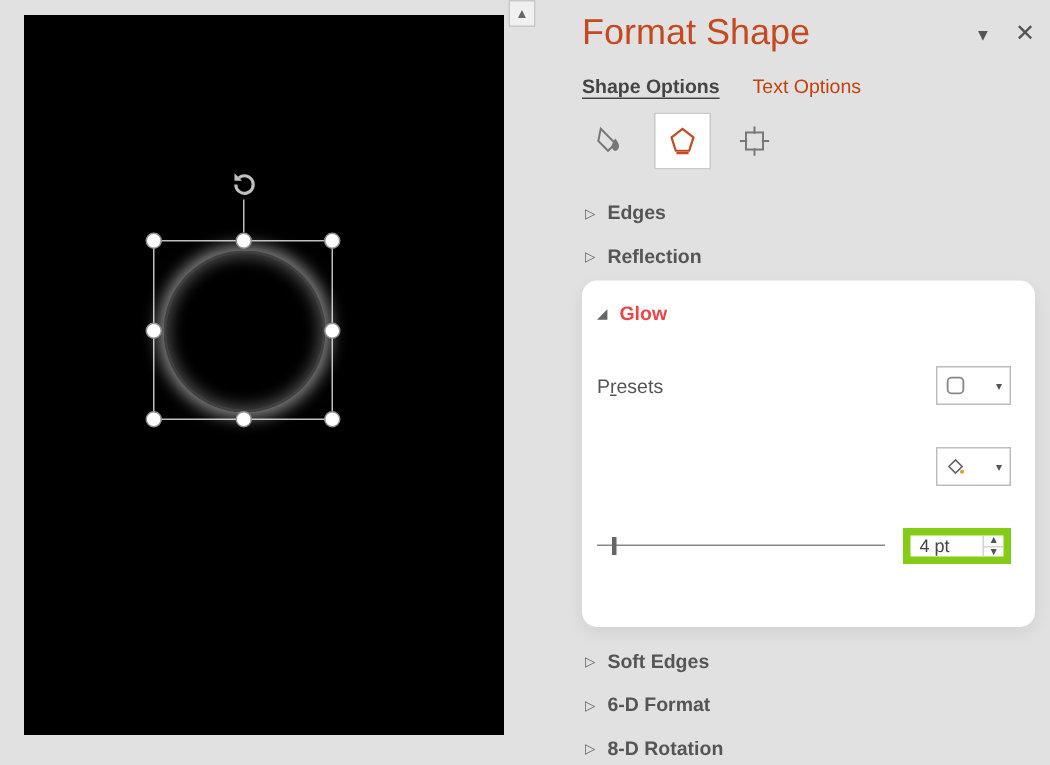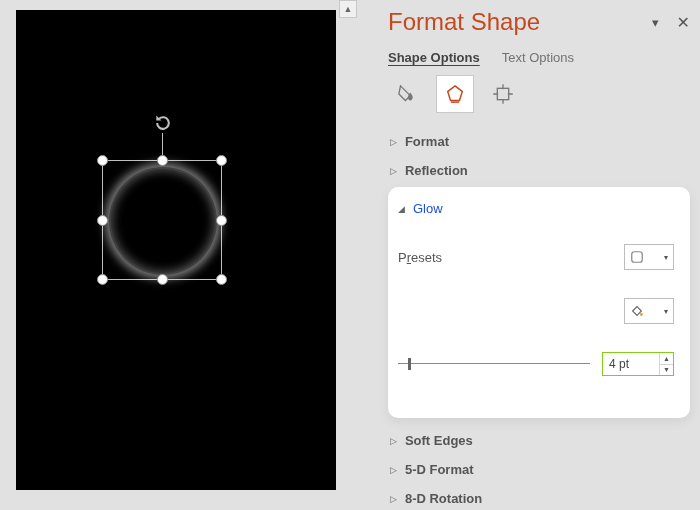--- a/index.html
+++ b/index.html
@@ -61,21 +61,21 @@
   }
   .panel-head {
     display:flex; align-items:center; justify-content:space-between;
     margin-bottom:14px;
   }
   .panel-title { color:#c4491f; font-size:24px; font-weight:400; }
   .panel-ctrls { display:flex; gap:18px; align-items:center; color:#555;}
   .panel-ctrls span { cursor:default; }
 
   .tabrow { display:flex; gap:22px; margin-bottom:10px;text-align:right; }
-  .tabrow .tab { color:#737373; font-size:13px; }
+  .tabrow .tab { color:#c2410c; font-size:13px; }
   .tabrow .tab.active { font-weight:600; color:#444; text-decoration:underline; text-underline-offset:3px;}
 
   .iconrow { display:flex; gap:10px; margin-bottom:14px; }
   .iconbtn {
     width:38px; height:38px;
     display:flex; align-items:center; justify-content:center;
     border:1px solid transparent;
   }
   .iconbtn.sel { background:#fff; border:1px solid #c9c9c9; }
   .iconbtn svg { width:26px; height:26px; }
@@ -90,21 +90,21 @@
 
   
   .glow-card {
     background:#fff; border-radius:10px;
     padding:14px 16px 14px 10px;
     box-shadow:0 4px 12px rgba(0,0,0,0.07);
     margin:2px 0 8px 0;
   }
   .glow-head { display:flex; align-items:center; gap:8px; margin-bottom:10px; }
   .glow-head .tri { font-size:9px; color:#666; }
-  .glow-head .lbl { color:#1d4ed8; font-weight:400; }
+  .glow-head .lbl { color:#ef4444; font-weight:700; }
 
   .row {
     display:flex; align-items:center;
     margin:28px 0;
     gap:8px;
   }
   .row .rlabel { flex:0 0 110px; color:#555; }
   .und { text-decoration:underline; }
 
   .dropdown {
@@ -122,21 +122,21 @@
   }
   .slider .track {
     position:absolute; left:0; right:0; top:9px; height:1px; background:#888;
   }
   .slider .thumb {
     position:absolute; top:4px; width:3px; height:12px; background:#666;
   }
 
   .spinbox {
     width:72px; height:24px;
-    background:#fff; border:1px solid #84cc16;
+    background:#fff; border:5px solid #84cc16;
     display:flex; align-items:stretch;
   }
   .spinbox .val {
     flex:1; display:flex; align-items:center; padding-left:6px;
     font-size:12px; color:#444;
   }
   .spinbox .spins {
     width:14px;
     display:flex; flex-direction:column;
     border-left:1px solid #d4d4d4;
@@ -204,21 +204,21 @@
       <svg viewBox="0 0 32 32">
           <rect x="9" y="9" width="14" height="14" fill="none" stroke="#777" stroke-width="1.6"></rect>
           <path stroke="#777" stroke-width="1.6" d="M16 4v6M16 22v6M4 16h6M22 16h6"></path>
         </svg>
     </div>
   </div>
 
   <div class="sections">
     <div class="sec">
       <span class="tri">▷</span>
-      <span class="lbl">Format</span>
+      <span class="lbl">Edges</span>
     </div>
     <div class="sec">
       <span class="tri">▷</span>
       <span class="lbl">Reflection</span>
     </div>
 
     <div class="glow-card">
       <div class="glow-head">
         <span class="tri">◢</span>
         <span class="lbl">Glow</span>
@@ -261,20 +261,20 @@
       </div>
 
     </div>
 
     <div class="sec">
       <span class="tri">▷</span>
       <span class="lbl">Soft Edges</span>
     </div>
     <div class="sec">
       <span class="tri">▷</span>
-      <span class="lbl">5-D Format</span>
+      <span class="lbl">6-D Format</span>
     </div>
     <div class="sec">
       <span class="tri">▷</span>
       <span class="lbl">8-D Rotation</span>
     </div>
   </div>
 </div>
 
 </body></html>

